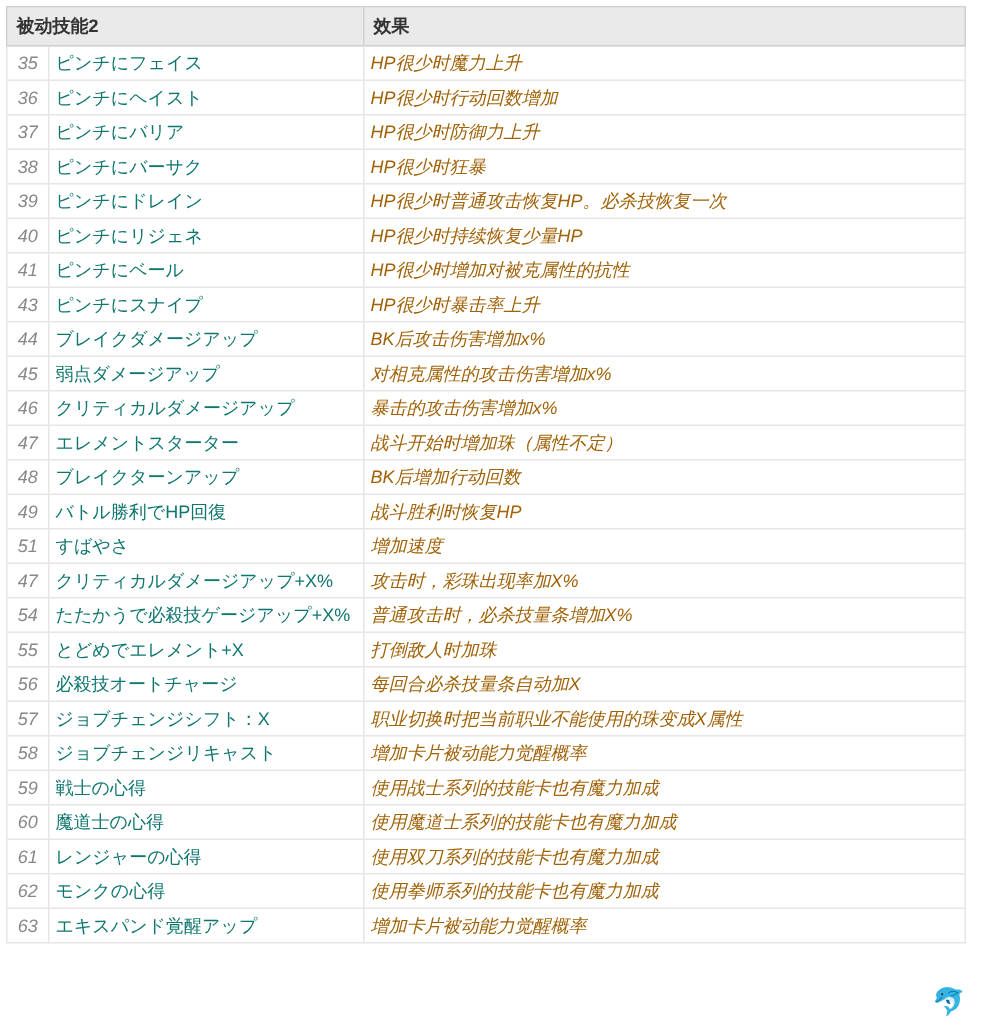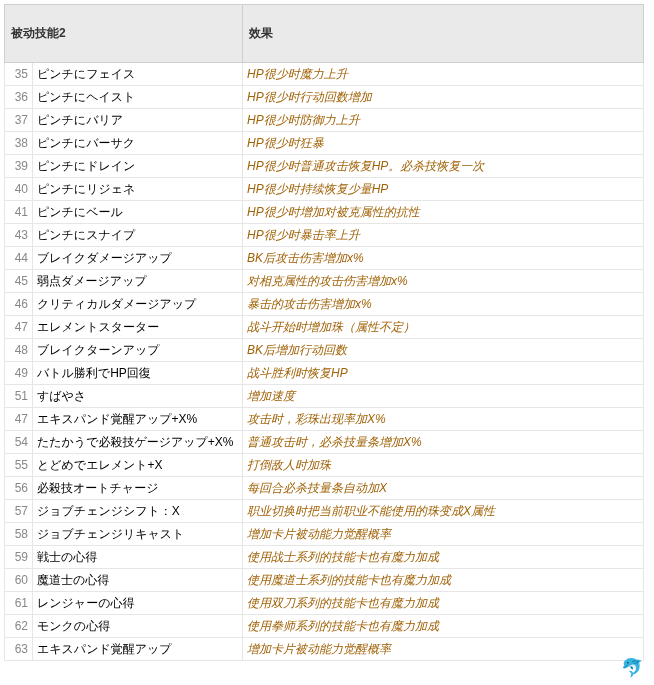--- a/index.html
+++ b/index.html
@@ -12,44 +12,45 @@
   }
   .table {
     width: 640px;
     border-collapse: collapse;
     table-layout: fixed;
   }
   .table th {
     background: #eaeaea;
     font-weight: bold;
     text-align: left;
-    padding: 20px 6px;
+    padding: 4px 6px;
     border: 1px solid #cfcfcf;
     font-size: 12px;
   }
   .table td {
     border: 1px solid #e6e6e6;
     padding: 2px 4px;
     font-size: 12px;
     vertical-align: middle;
     height: 18px;
     white-space: nowrap;
     overflow: hidden;
   }
   col.c-num { width: 28px; }
   col.c-skill { width: 210px; }
   col.c-effect { width: auto; }
   .num {
     color: #888;
-    text-align: right;
+    text-align: center;
     padding-right: 4px;
     font-size: 11px;
+    font-style: italic;
   }
   .skill {
-    color: #000000;
+    color: #0f766e;
   }
   .effect {
     color: #a16207;
     font-style: italic;
   }
   .dolphin {
     position: fixed;
     right: 10px;
     bottom: 6px;
     font-size: 18px;
@@ -142,21 +143,21 @@
         <td class="skill">バトル勝利でHP回復</td>
         <td class="effect">战斗胜利时恢复HP</td>
       </tr>
       <tr>
         <td class="num">51</td>
         <td class="skill">すばやさ</td>
         <td class="effect">增加速度</td>
       </tr>
       <tr>
         <td class="num">47</td>
-        <td class="skill">エキスパンド覚醒アップ+X%</td>
+        <td class="skill">クリティカルダメージアップ+X%</td>
         <td class="effect">攻击时，彩珠出现率加X%</td>
       </tr>
       <tr>
         <td class="num">54</td>
         <td class="skill">たたかうで必殺技ゲージアップ+X%</td>
         <td class="effect">普通攻击时，必杀技量条增加X%</td>
       </tr>
       <tr>
         <td class="num">55</td>
         <td class="skill">とどめでエレメント+X</td>

